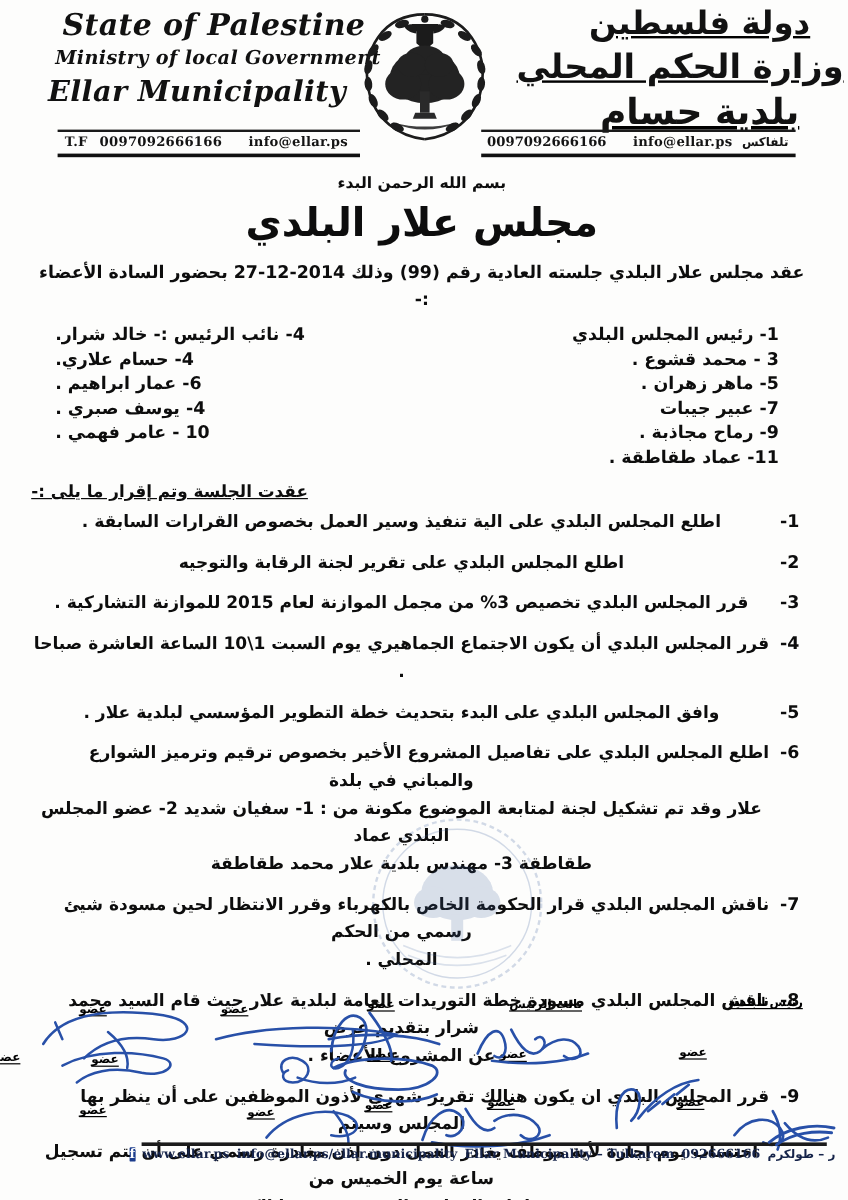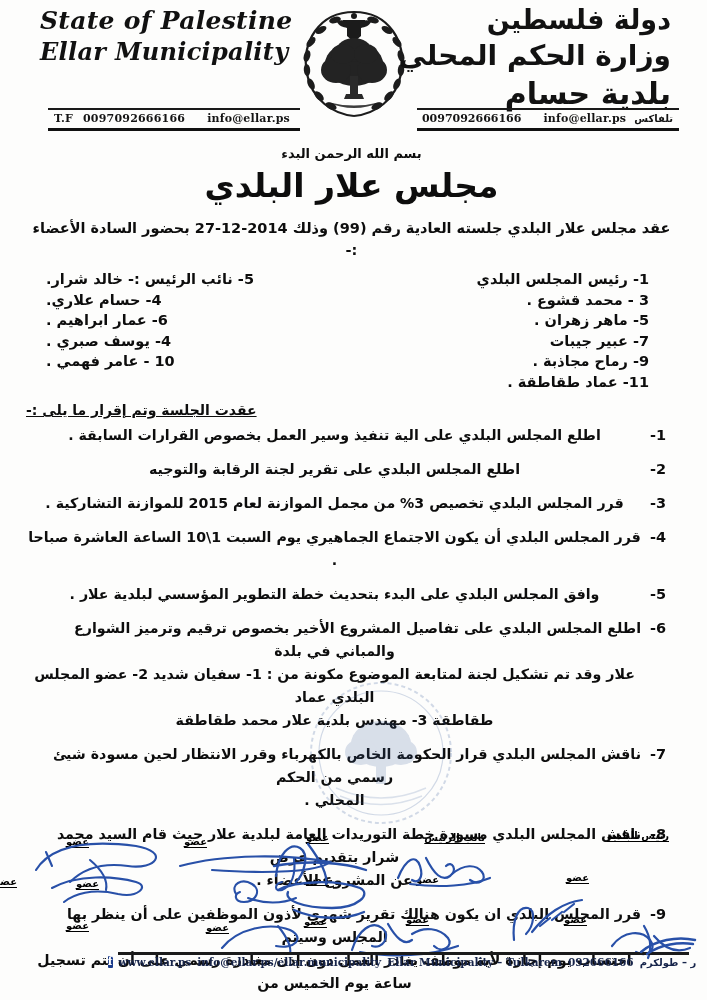--- a/index.html
+++ b/index.html
@@ -33,30 +33,31 @@
     text-align: left;
   }
   .lh-left .ln {
     font-family: "DejaVu Serif", "Liberation Serif", serif;
     font-style: italic;
     font-weight: 700;
     color: #111;
     letter-spacing: 0.3px;
     white-space: nowrap;
   }
-  .lh-left .ln1 { font-size: 25px; line-height: 30px; margin-left: 14px; }
+  .lh-left .ln1 { font-size: 25px; line-height: 30px; margin-left: 26px; }
   .lh-left .ln2 { font-size: 16px; line-height: 24px; margin-left: 20px; }
   .lh-left .ln3 { font-size: 24px; line-height: 32px; margin-left: 14px; }
 
   .lh-right {
     position: absolute;
-    right: 36px; top: 2px;
+    right: 4px; top: 2px;
     width: 240px;
-    text-align: right;
+    text-align: center;
     direction: rtl;
+    text-decoration: underline;
   }
   .lh-right .rn {
     font-family: "DejaVu Sans", sans-serif;
     font-weight: 700;
     color: #121212;
     white-space: nowrap;
   }
   .lh-right .rn1 { font-size: 27px; line-height: 36px; }
   .lh-right .rn2 { font-size: 28px; line-height: 36px; }
   .lh-right .rn3 { font-size: 30px; line-height: 40px; }
@@ -72,21 +73,21 @@
   }
   .emblem svg { display: block; width: 126px; height: 122px; }
 
   
   .rule-wrap { position: absolute; left: 0; right: 0; top: 108px; height: 30px; }
   .rule-left, .rule-right {
     position: absolute;
     top: 0;
   }
   .rule-left { left: 48px; width: 252px; }
-  .rule-right { right: 28px; width: 262px; }
+  .rule-right { right: 44px; width: 262px; }
   .rule-left .bar-top, .rule-right .bar-top {
     border-top: 2px solid #1a1a1a;
   }
   .contact-line {
     font-family: "DejaVu Serif", "Liberation Serif", serif;
     font-weight: 700;
     font-size: 11px;
     color: #141414;
     padding: 2px 6px 3px 6px;
     white-space: nowrap;
@@ -271,20 +272,21 @@
 </style>
 </head>
 <body>
 
 <div class="page">
 
   <div class="letterhead">
 
     <div class="lh-left">
       <div class="ln ln1">State of Palestine</div>
+      <div class="ln ln2">Ministry of local Government</div>
       <div class="ln ln3">Ellar Municipality</div>
     </div>
 
     <div class="emblem">
       <svg viewBox="0 0 126 122" xmlns="http://www.w3.org/2000/svg">
 
         <g fill="none" stroke="#1c1c1c" stroke-width="2.2">
           <path d="M63 10 C 28 10, 10 40, 16 72 C 21 98, 42 112, 63 114"></path>
           <path d="M63 10 C 98 10, 116 40, 110 72 C 105 98, 84 112, 63 114"></path>
         </g>
@@ -364,21 +366,21 @@
     <div class="members">
       <div class="col col-right">
         <div class="m">1- رئيس المجلس البلدي</div>
         <div class="m">3 - محمد قشوع .</div>
         <div class="m">5- ماهر زهران .</div>
         <div class="m">7- عبير جيبات</div>
         <div class="m">9- رماح مجاذبة .</div>
         <div class="m">11- عماد طقاطقة .</div>
       </div>
       <div class="col col-left">
-        <div class="m">5- نائب الرئيس :- خالد شرار.</div>
+        <div class="m">4- نائب الرئيس :- خالد شرار.</div>
         <div class="m">4- حسام علاري.</div>
         <div class="m">6- عمار ابراهيم .</div>
         <div class="m">4- يوسف صبري .</div>
         <div class="m">10 - عامر فهمي .</div>
       </div>
     </div>
 
     <div class="section-head">عقدت الجلسة وتم إقرار ما يلى :-</div>
 
     <div class="resolutions">

